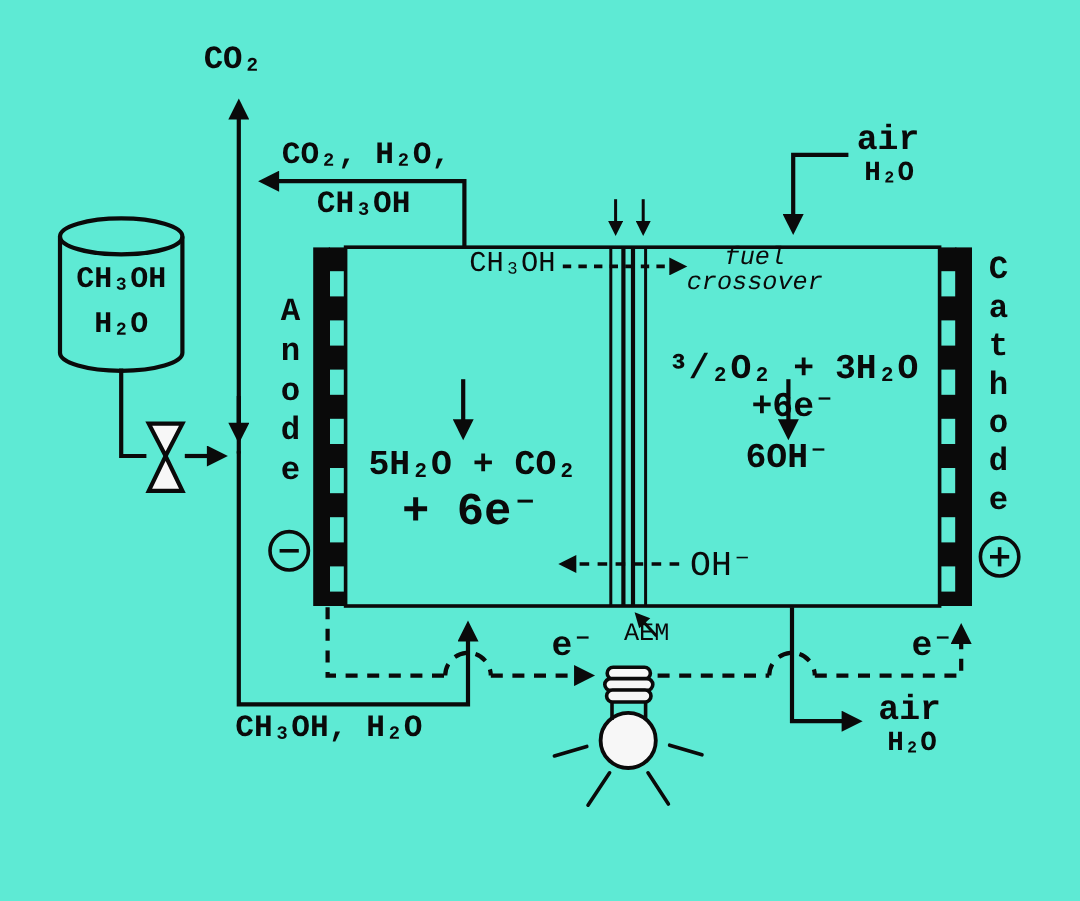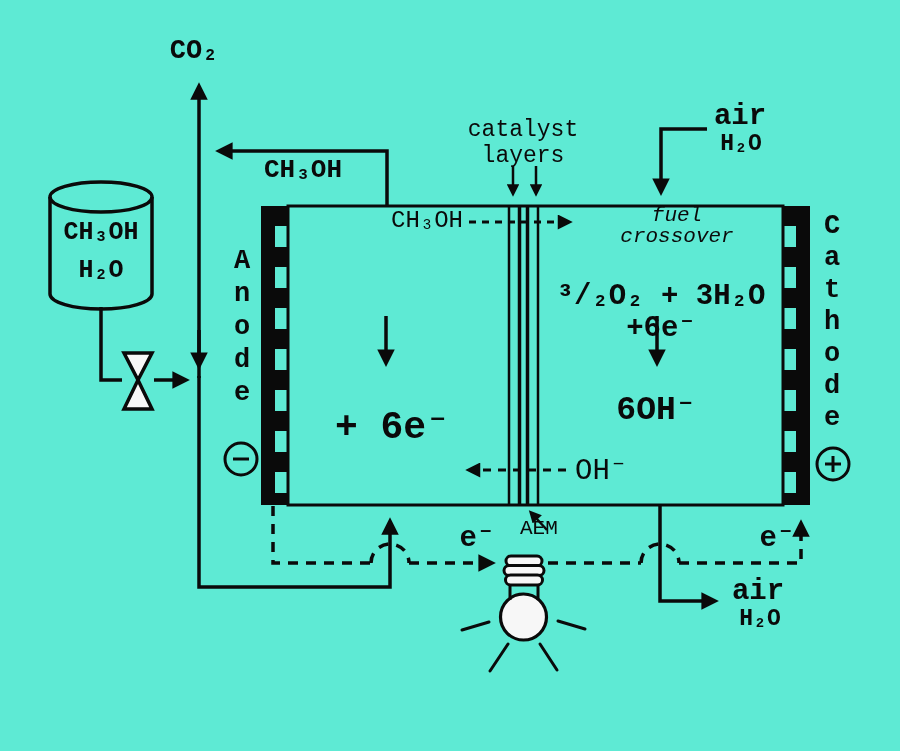--- a/index.html
+++ b/index.html
@@ -1,21 +1,21 @@
 <!DOCTYPE html>
 <html><head>
 <meta charset="utf-8">
 <style>
   html,body{margin:0;padding:0;background:#f7f7f7;}
   #canvas{position:relative;width:900px;height:751px;background:#5eead4;overflow:hidden;
           font-family:Liberation Mono, monospace;color:#0a0a0a;}
   svg.art{position:absolute;left:0;top:0;}
   .lbl{position:absolute;color:#0a0a0a;white-space:pre-line;line-height:1.12;}
   .b{font-weight:bold;}
-  .i{font-style:italic;margin-left:48px;}
+  .i{font-style:italic;}
   .ctr{transform:translateX(-50%);text-align:center;}
 </style>
 </head>
 <body>
 
 <div id="canvas">
 
   <svg class="art" width="900" height="751" viewBox="0 0 900 751">
     <defs>
       <marker id="ah" viewBox="0 0 10 10" refX="1.5" refY="5" markerWidth="6.5" markerHeight="5" orient="auto">
@@ -119,56 +119,57 @@
     </g>
     <g>
       <circle cx="833" cy="464" r="16" fill="none" stroke="#0a0a0a" stroke-width="3"></circle>
       <line x1="825" y1="464" x2="841" y2="464" stroke="#0a0a0a" stroke-width="3"></line>
       <line x1="833" y1="456" x2="833" y2="472" stroke="#0a0a0a" stroke-width="3"></line>
     </g>
   </svg>
 
   <div class="lbl b ctr" style="left:194px;top:36px;font-size:27px;">CO₂</div>
 
+  <div class="lbl b ctr" style="left:305px;top:115px;font-size:26px;">CO₂, H₂O,</div>
   <div class="lbl b ctr" style="left:303px;top:156px;font-size:26px;">CH₃OH</div>
 
   <div class="lbl b ctr" style="left:101px;top:214px;font-size:25px;line-height:1.5;">CH₃OH
 H₂O</div>
 
   <div class="lbl b ctr" style="left:242px;top:245px;font-size:27px;line-height:33px;">A
 n
 o
 d
 e</div>
   <div class="lbl b ctr" style="left:832px;top:210px;font-size:27px;line-height:32px;">C
 a
 t
 h
 o
 d
 e</div>
 
-  <div class="lbl ctr" style="left:523px;top:117px;font-size:23px;line-height:26px;">catalyst
-layers</div>
 
   <div class="lbl ctr" style="left:427px;top:208px;font-size:24px;">CH₃OH</div>
   <div class="lbl i ctr" style="left:629px;top:205px;font-size:21px;line-height:21px;">fuel
 crossover</div>
 
   <div class="lbl b ctr" style="left:740px;top:101px;font-size:29px;">air</div>
   <div class="lbl b ctr" style="left:741px;top:132px;font-size:23px;">H₂O</div>
 
+  <div class="lbl b ctr" style="left:394px;top:372px;font-size:29px;">5H₂O + CO₂</div>
   <div class="lbl b ctr" style="left:392px;top:407px;font-size:38px;">+ 6e⁻</div>
 
-  <div class="lbl b ctr" style="left:661px;top:281px;font-size:29px;">³/₂O₂ + 3H₂O +6e⁻</div>
-  <div class="lbl b ctr" style="left:656px;top:393px;font-size:33px;">6OH⁻</div>
+  <div class="lbl b ctr" style="left:661px;top:292px;font-size:29px;">³/₂O₂ + 3H₂O +6e⁻</div>
+  <div class="lbl b ctr" style="left:656px;top:366px;font-size:29px;">6OH⁻</div>
 
   <div class="lbl" style="left:575px;top:456px;font-size:29px;">OH⁻</div>
   <div class="lbl" style="left:520px;top:517px;font-size:21px;">AEM</div>
 
   <div class="lbl b ctr" style="left:477px;top:523px;font-size:29px;">e⁻</div>
   <div class="lbl b ctr" style="left:777px;top:523px;font-size:29px;">e⁻</div>
 
   <div class="lbl b ctr" style="left:758px;top:576px;font-size:29px;">air</div>
   <div class="lbl b ctr" style="left:760px;top:607px;font-size:23px;">H₂O</div>
 
+  <div class="lbl b" style="left:196px;top:592px;font-size:26px;">CH₃OH, H₂O</div>
 
 </div>
 
 </body></html>

